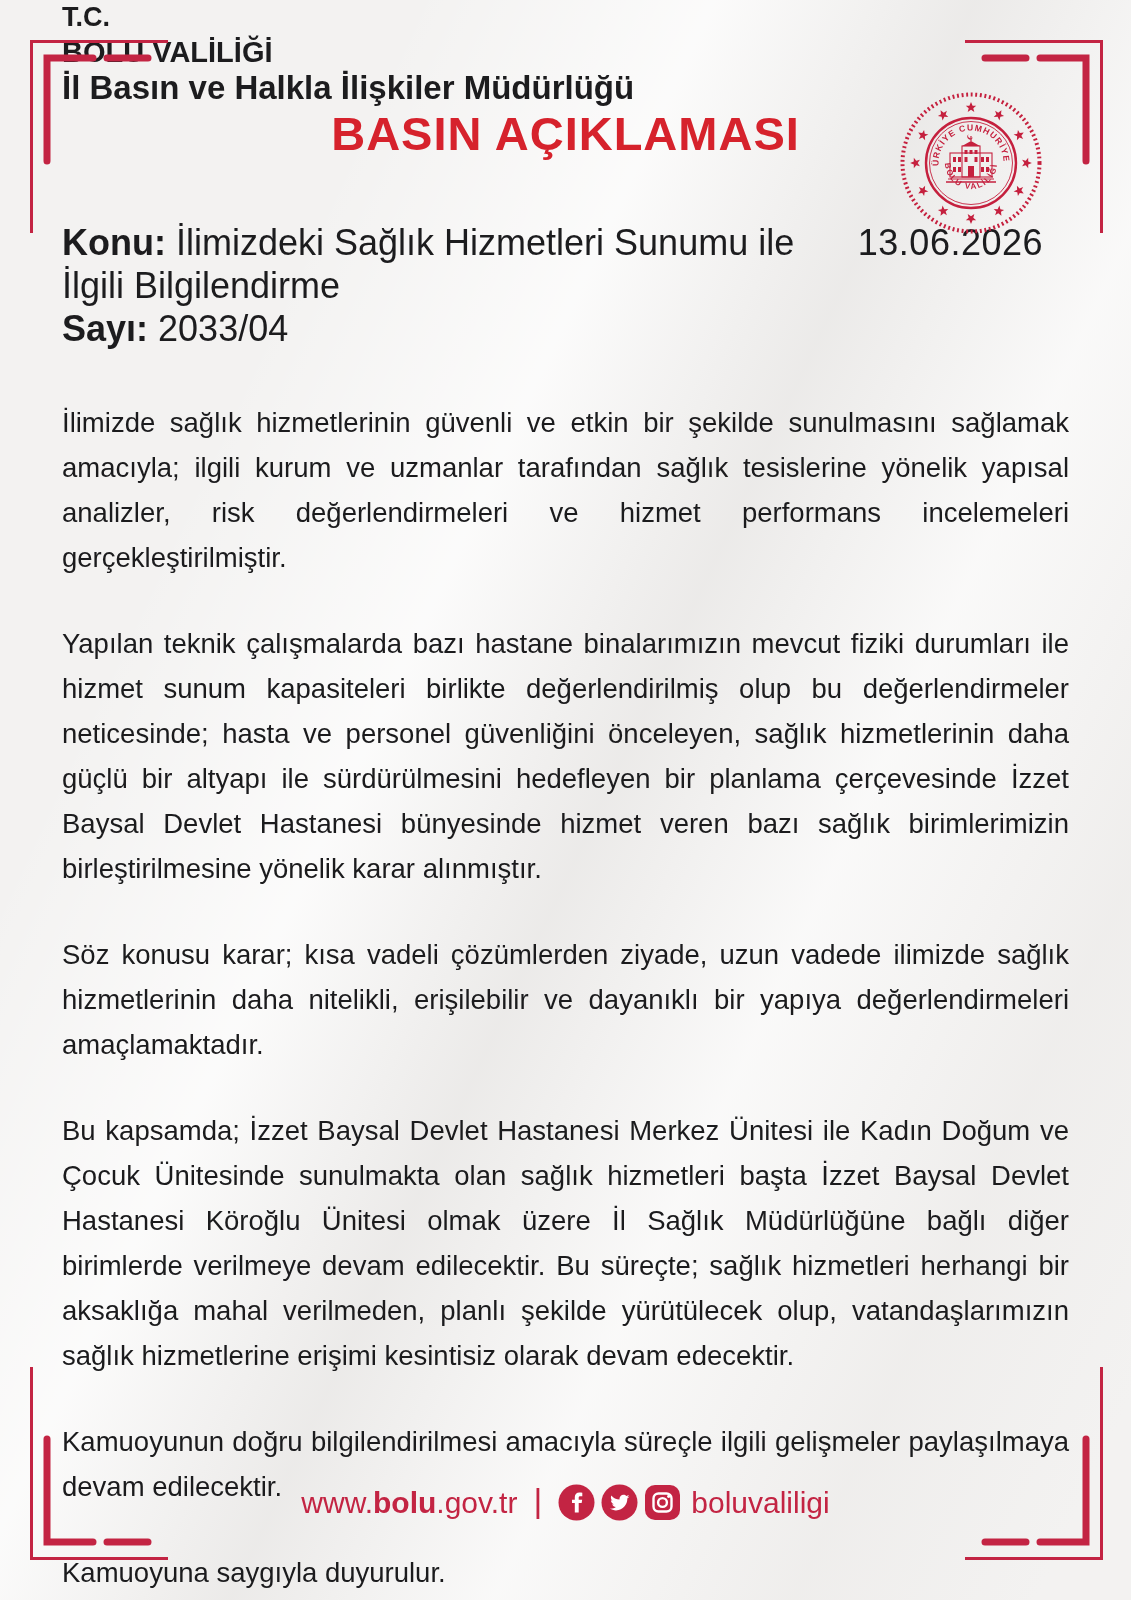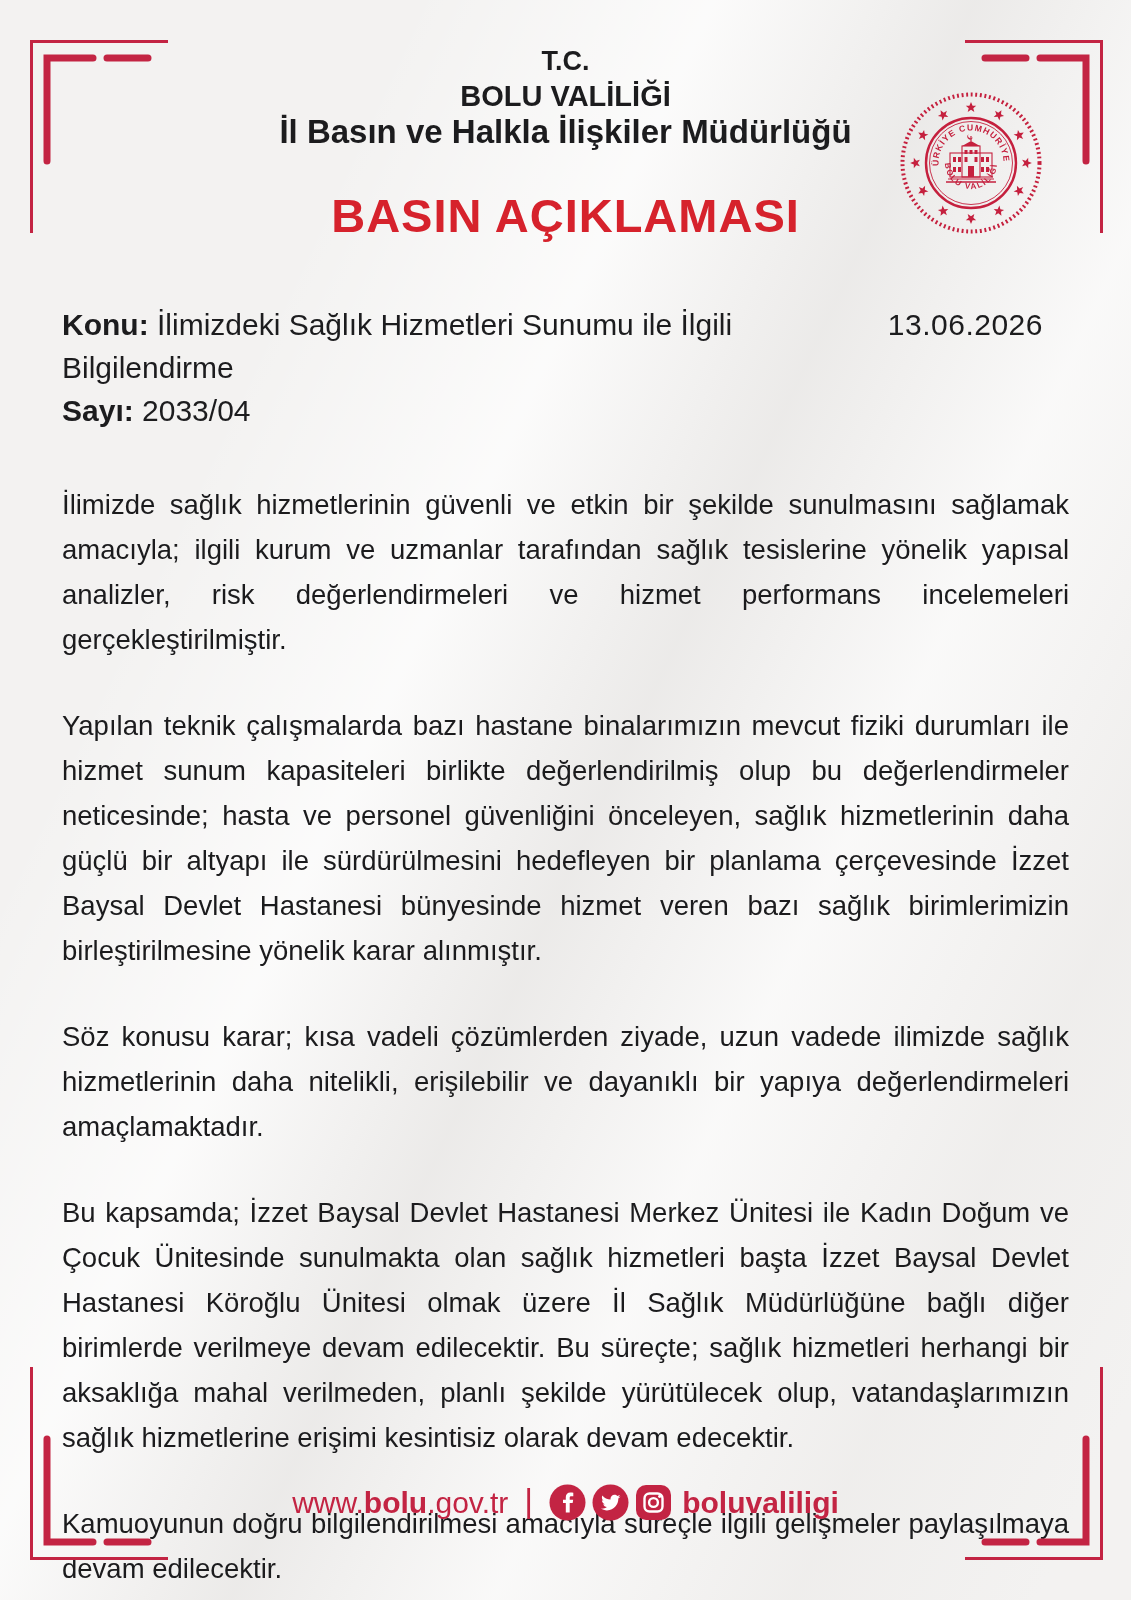--- a/index.html
+++ b/index.html
@@ -20,34 +20,34 @@
   .page { position: relative; width: 100%; height: 100%; padding: 0 62px; }
 
   
   .corner { position: absolute; width: 170px; height: 195px; }
   .corner.tl { left: 30px;  top: 40px; }
   .corner.tr { right: 28px; top: 40px; transform: scaleX(-1); }
   .corner.bl { left: 30px;  bottom: 40px; transform: scaleY(-1); }
   .corner.br { right: 28px; bottom: 40px; transform: scale(-1,-1); }
 
   
-  .header { text-align: center; padding-top: 44px; font-weight: bold; }
+  .header { font-weight: bold; }
   .header .h-line1 { font-size: 27px; line-height: 34px; }
   .header .h-line2 { font-size: 29px; line-height: 36px; }
   .header .h-line3 { font-size: 33px; line-height: 36px; }
   .doc-title {
-    text-align: center; margin-top: 38px;
+    text-align: center; 
     font-size: 47px; font-weight: bold; letter-spacing: 1px;
   }
 
   
   .seal { position: absolute; left: 898px; top: 90px; width: 146px; height: 146px; }
 
   
-  .meta { margin-top: 60px; font-size: 30px; line-height: 43px; }
+  .meta { margin-top: 60px; font-size: 36px; line-height: 43px; }
   .meta-row { display: flex; justify-content: space-between; align-items: baseline; }
   .meta b { font-weight: bold; }
   .meta .date { padding-right: 26px; letter-spacing: 0.5px; }
 
   
   .body-text { margin-top: 50px; }
   .body-text p {
     font-size: 27.5px; line-height: 45px; text-align: justify;
     margin-bottom: 41px; color: #1b1b1d;
   }
@@ -56,21 +56,21 @@
   
   .footer {
     position: absolute; left: 0; right: 0; bottom: 78px;
     display: flex; align-items: center; justify-content: center; gap: 10px;
     font-size: 30px;
   }
   .footer .site b { font-weight: bold; }
   .footer .sep { font-size: 34px; font-weight: 300; margin: 0 6px; transform: translateY(-2px); }
   .footer .icons { display: flex; align-items: center; gap: 6px; }
   .footer .icons svg { display: block; }
-  .footer .handle { font-weight: bold; }
+  .footer .handle { font-weight: normal; }
 </style>
 </head>
 <body>
 
 <div class="sheen"></div>
 
 <div class="page">
 
   <svg width="0" height="0" style="position:absolute">
     <defs>

